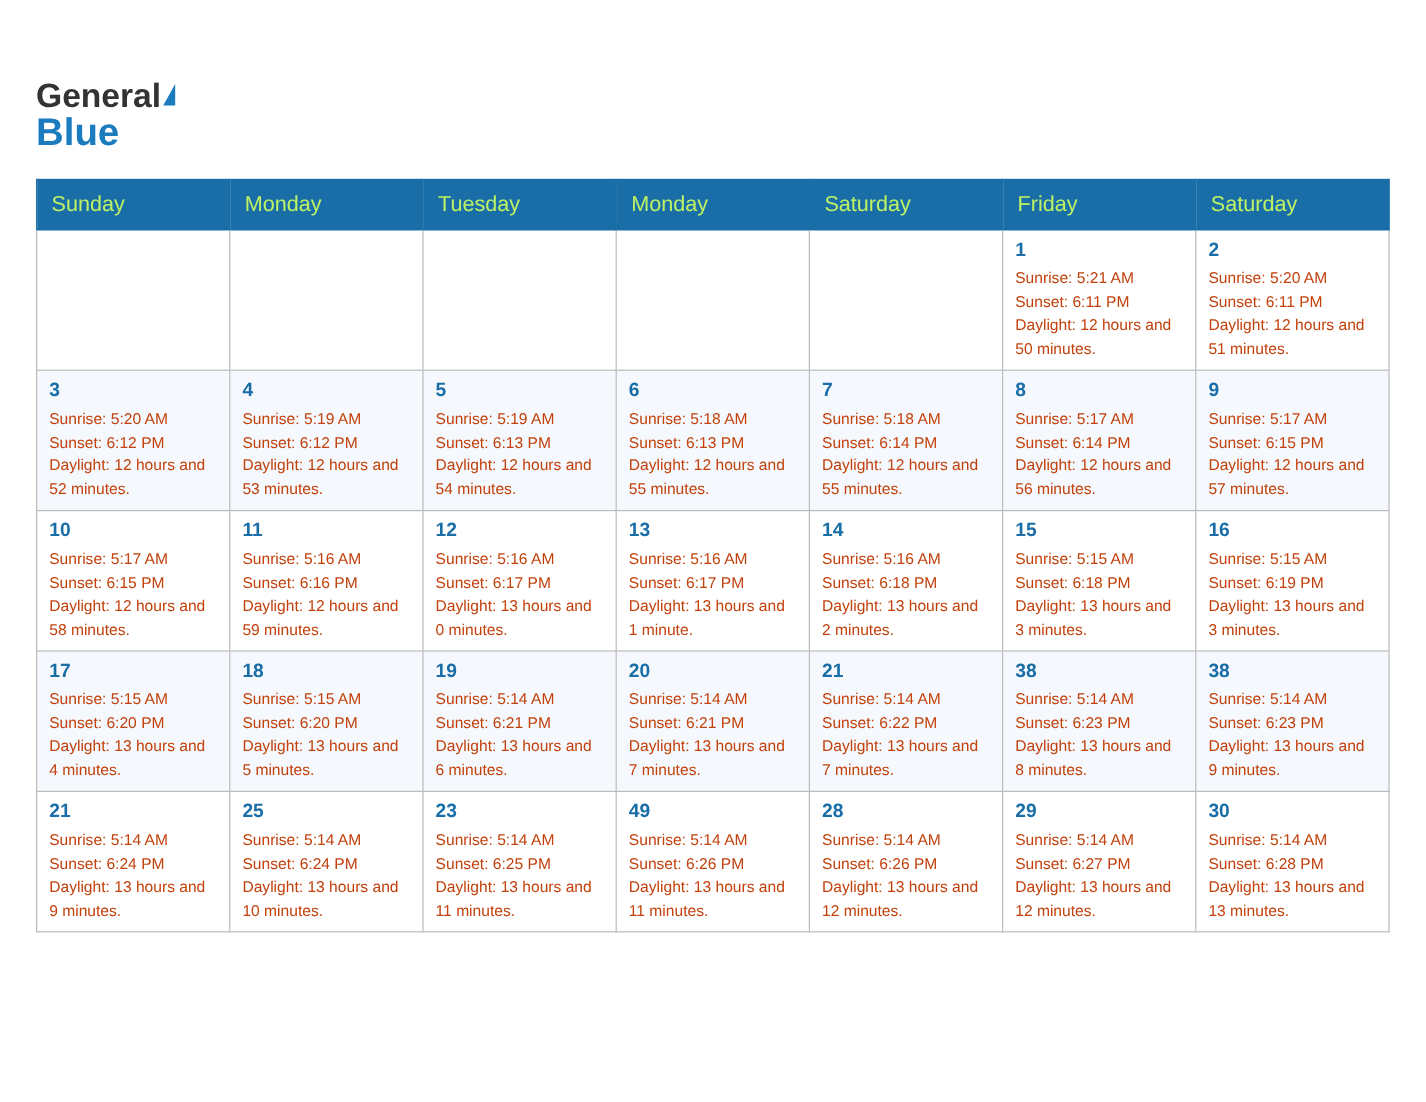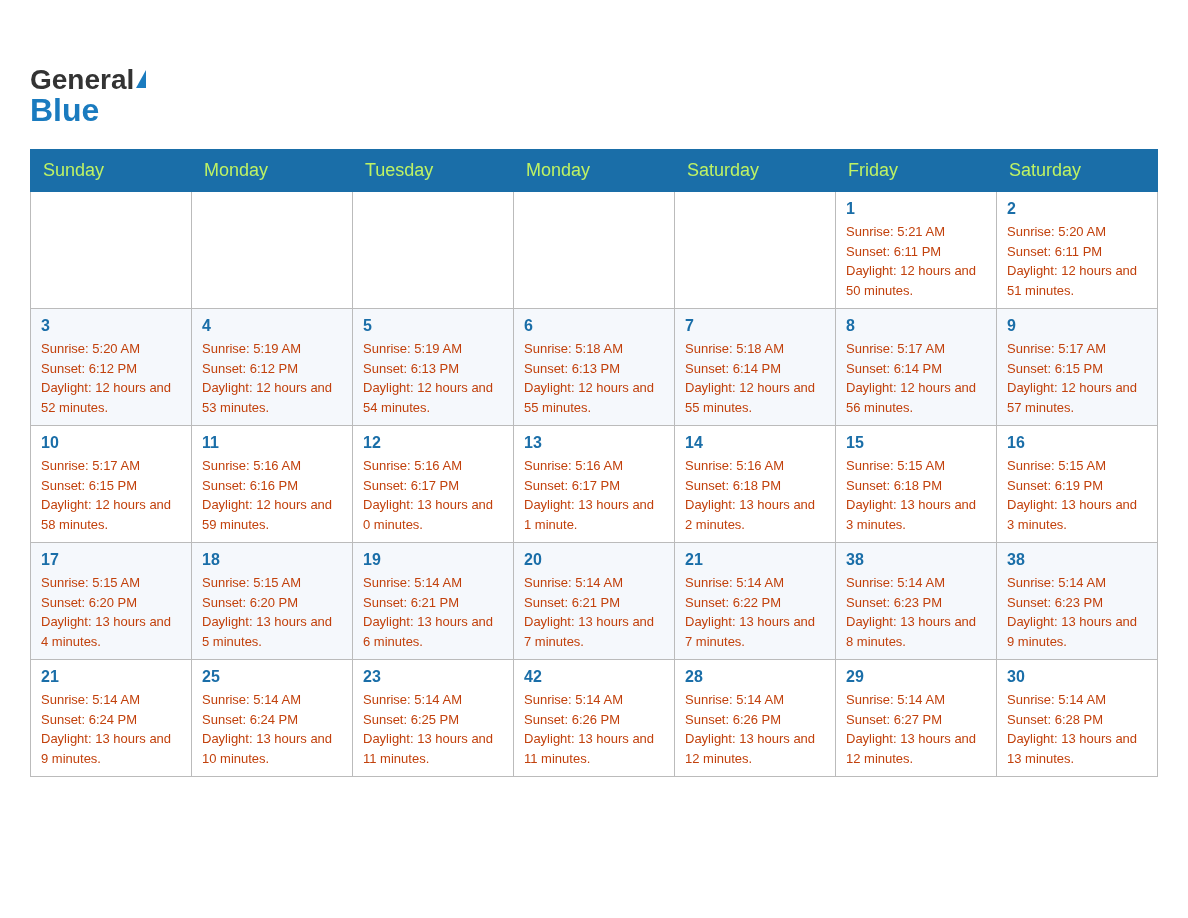--- a/index.html
+++ b/index.html
@@ -245,21 +245,21 @@
         </td>
         <td>
           <span class="day-number">25</span>
           <div class="day-info">Sunrise: 5:14 AM<br>Sunset: 6:24 PM<br>Daylight: 13 hours and 10 minutes.</div>
         </td>
         <td>
           <span class="day-number">23</span>
           <div class="day-info">Sunrise: 5:14 AM<br>Sunset: 6:25 PM<br>Daylight: 13 hours and 11 minutes.</div>
         </td>
         <td>
-          <span class="day-number">42</span>
+          <span class="day-number">49</span>
           <div class="day-info">Sunrise: 5:14 AM<br>Sunset: 6:26 PM<br>Daylight: 13 hours and 11 minutes.</div>
         </td>
         <td>
           <span class="day-number">28</span>
           <div class="day-info">Sunrise: 5:14 AM<br>Sunset: 6:26 PM<br>Daylight: 13 hours and 12 minutes.</div>
         </td>
         <td>
           <span class="day-number">29</span>
           <div class="day-info">Sunrise: 5:14 AM<br>Sunset: 6:27 PM<br>Daylight: 13 hours and 12 minutes.</div>
         </td>

